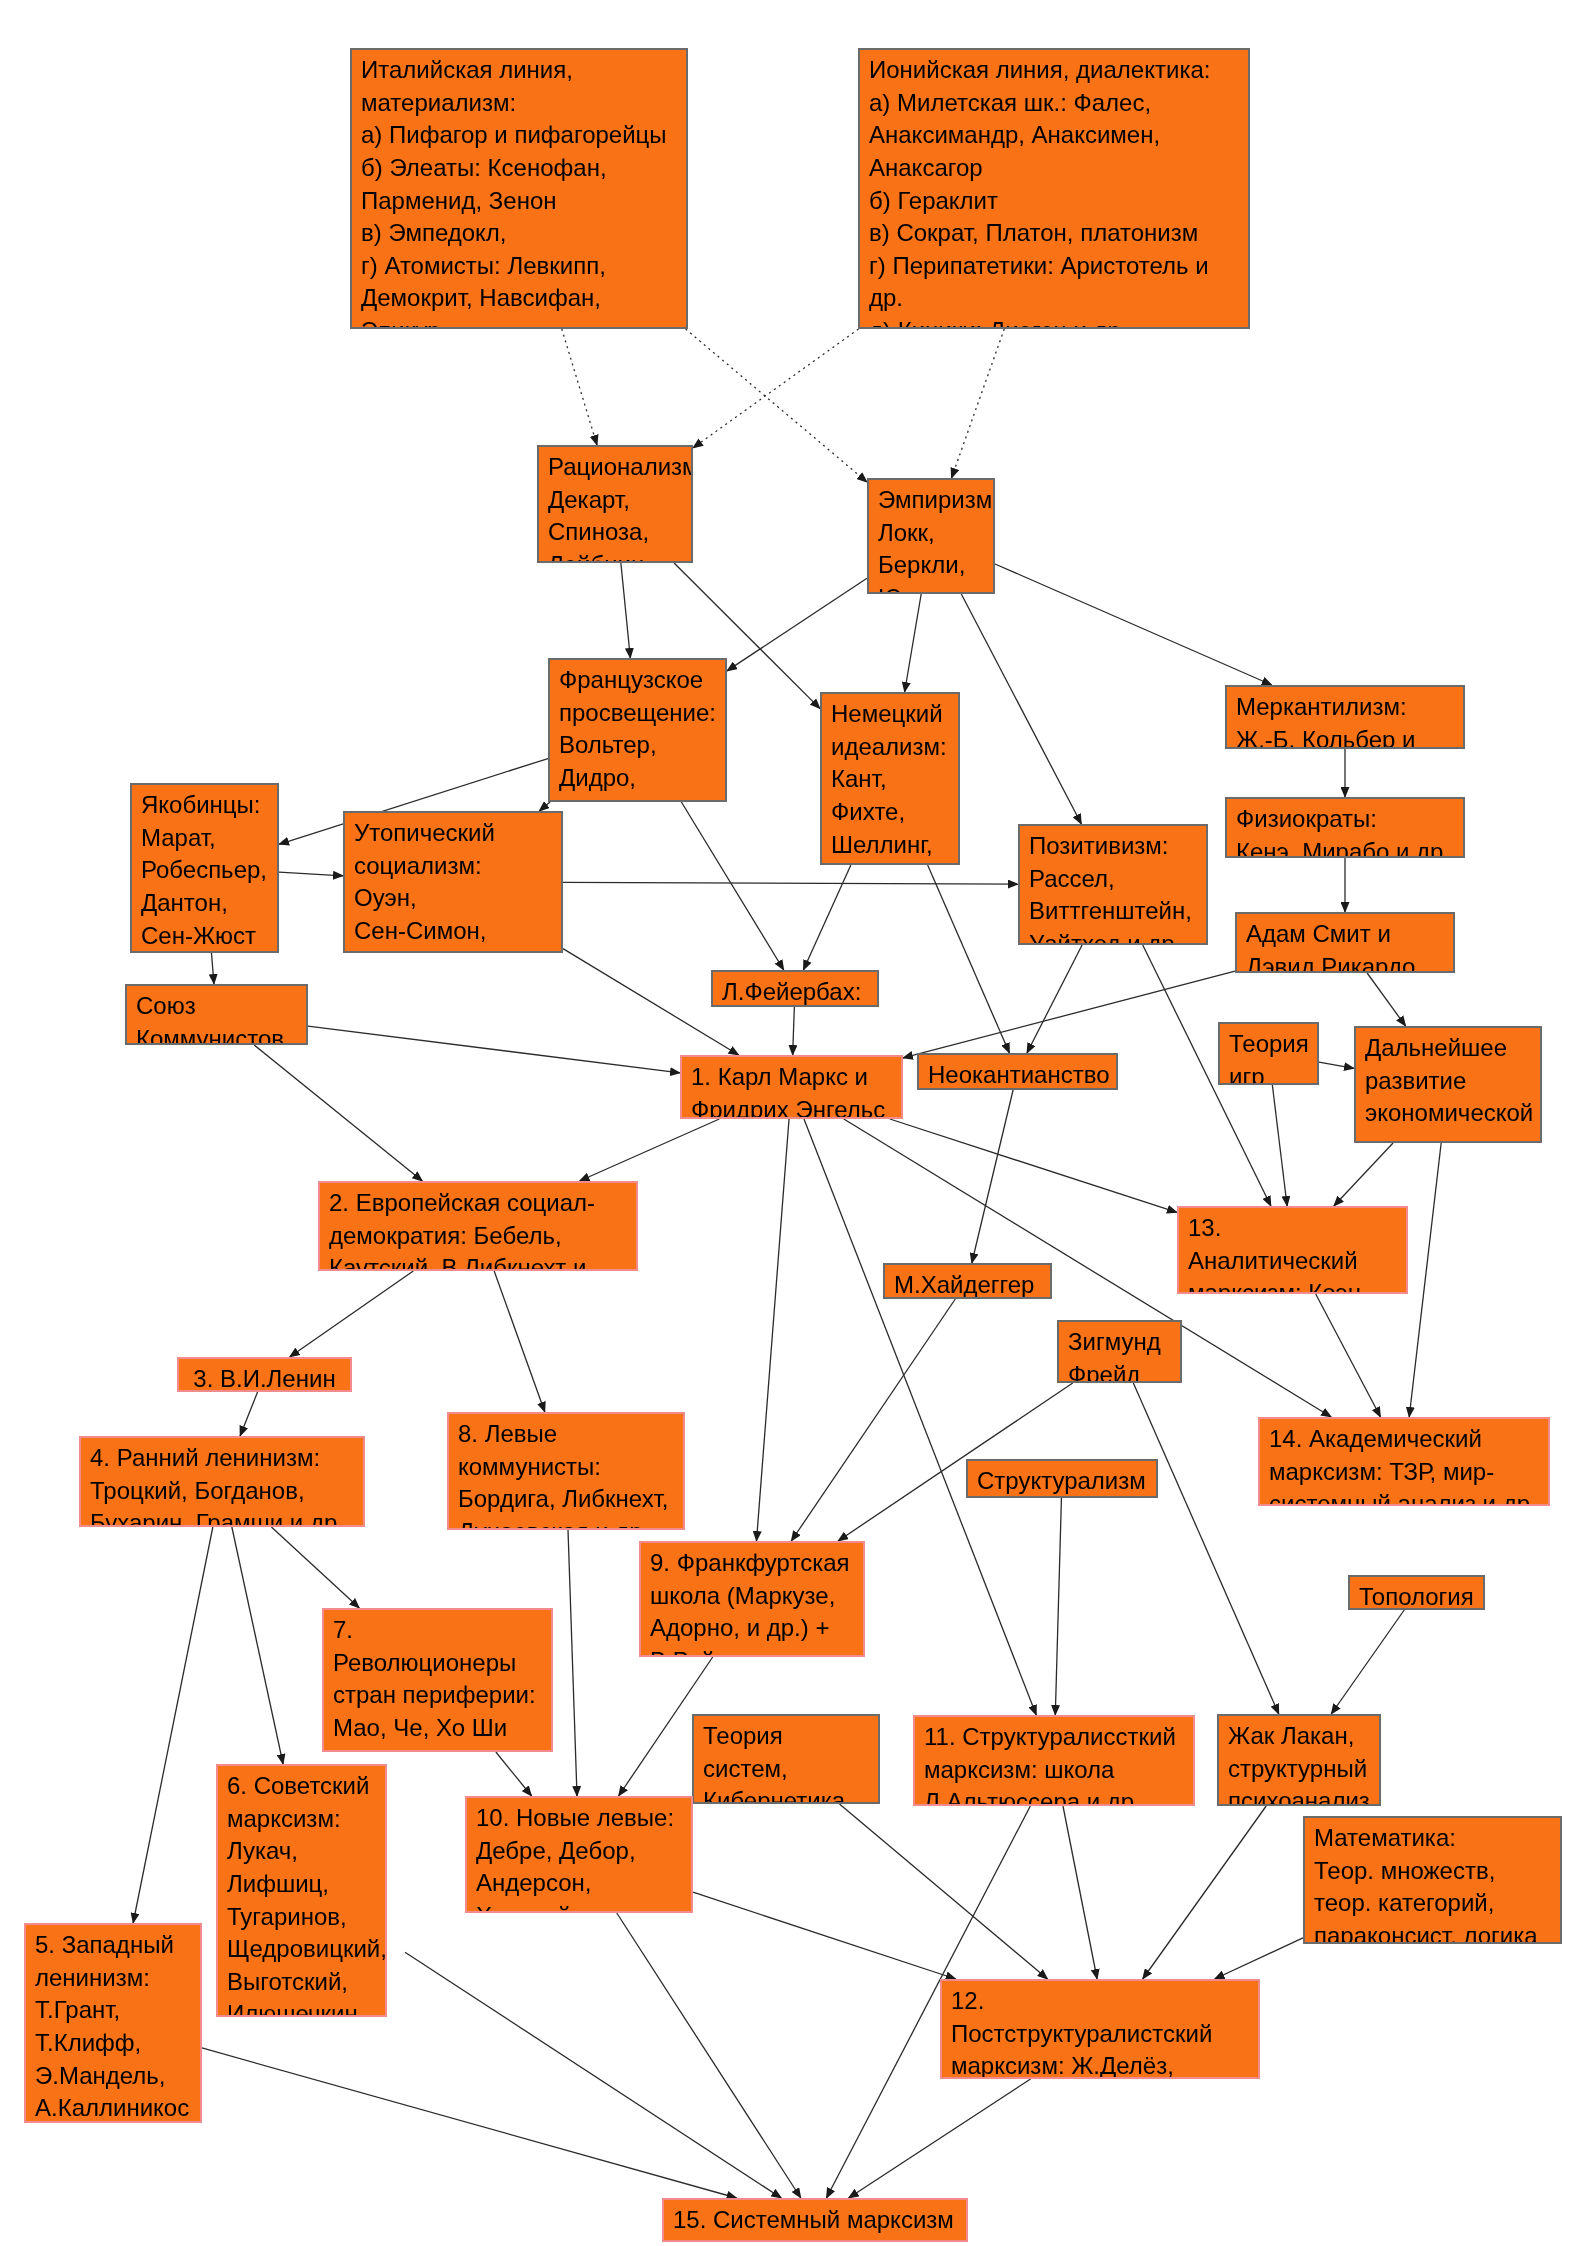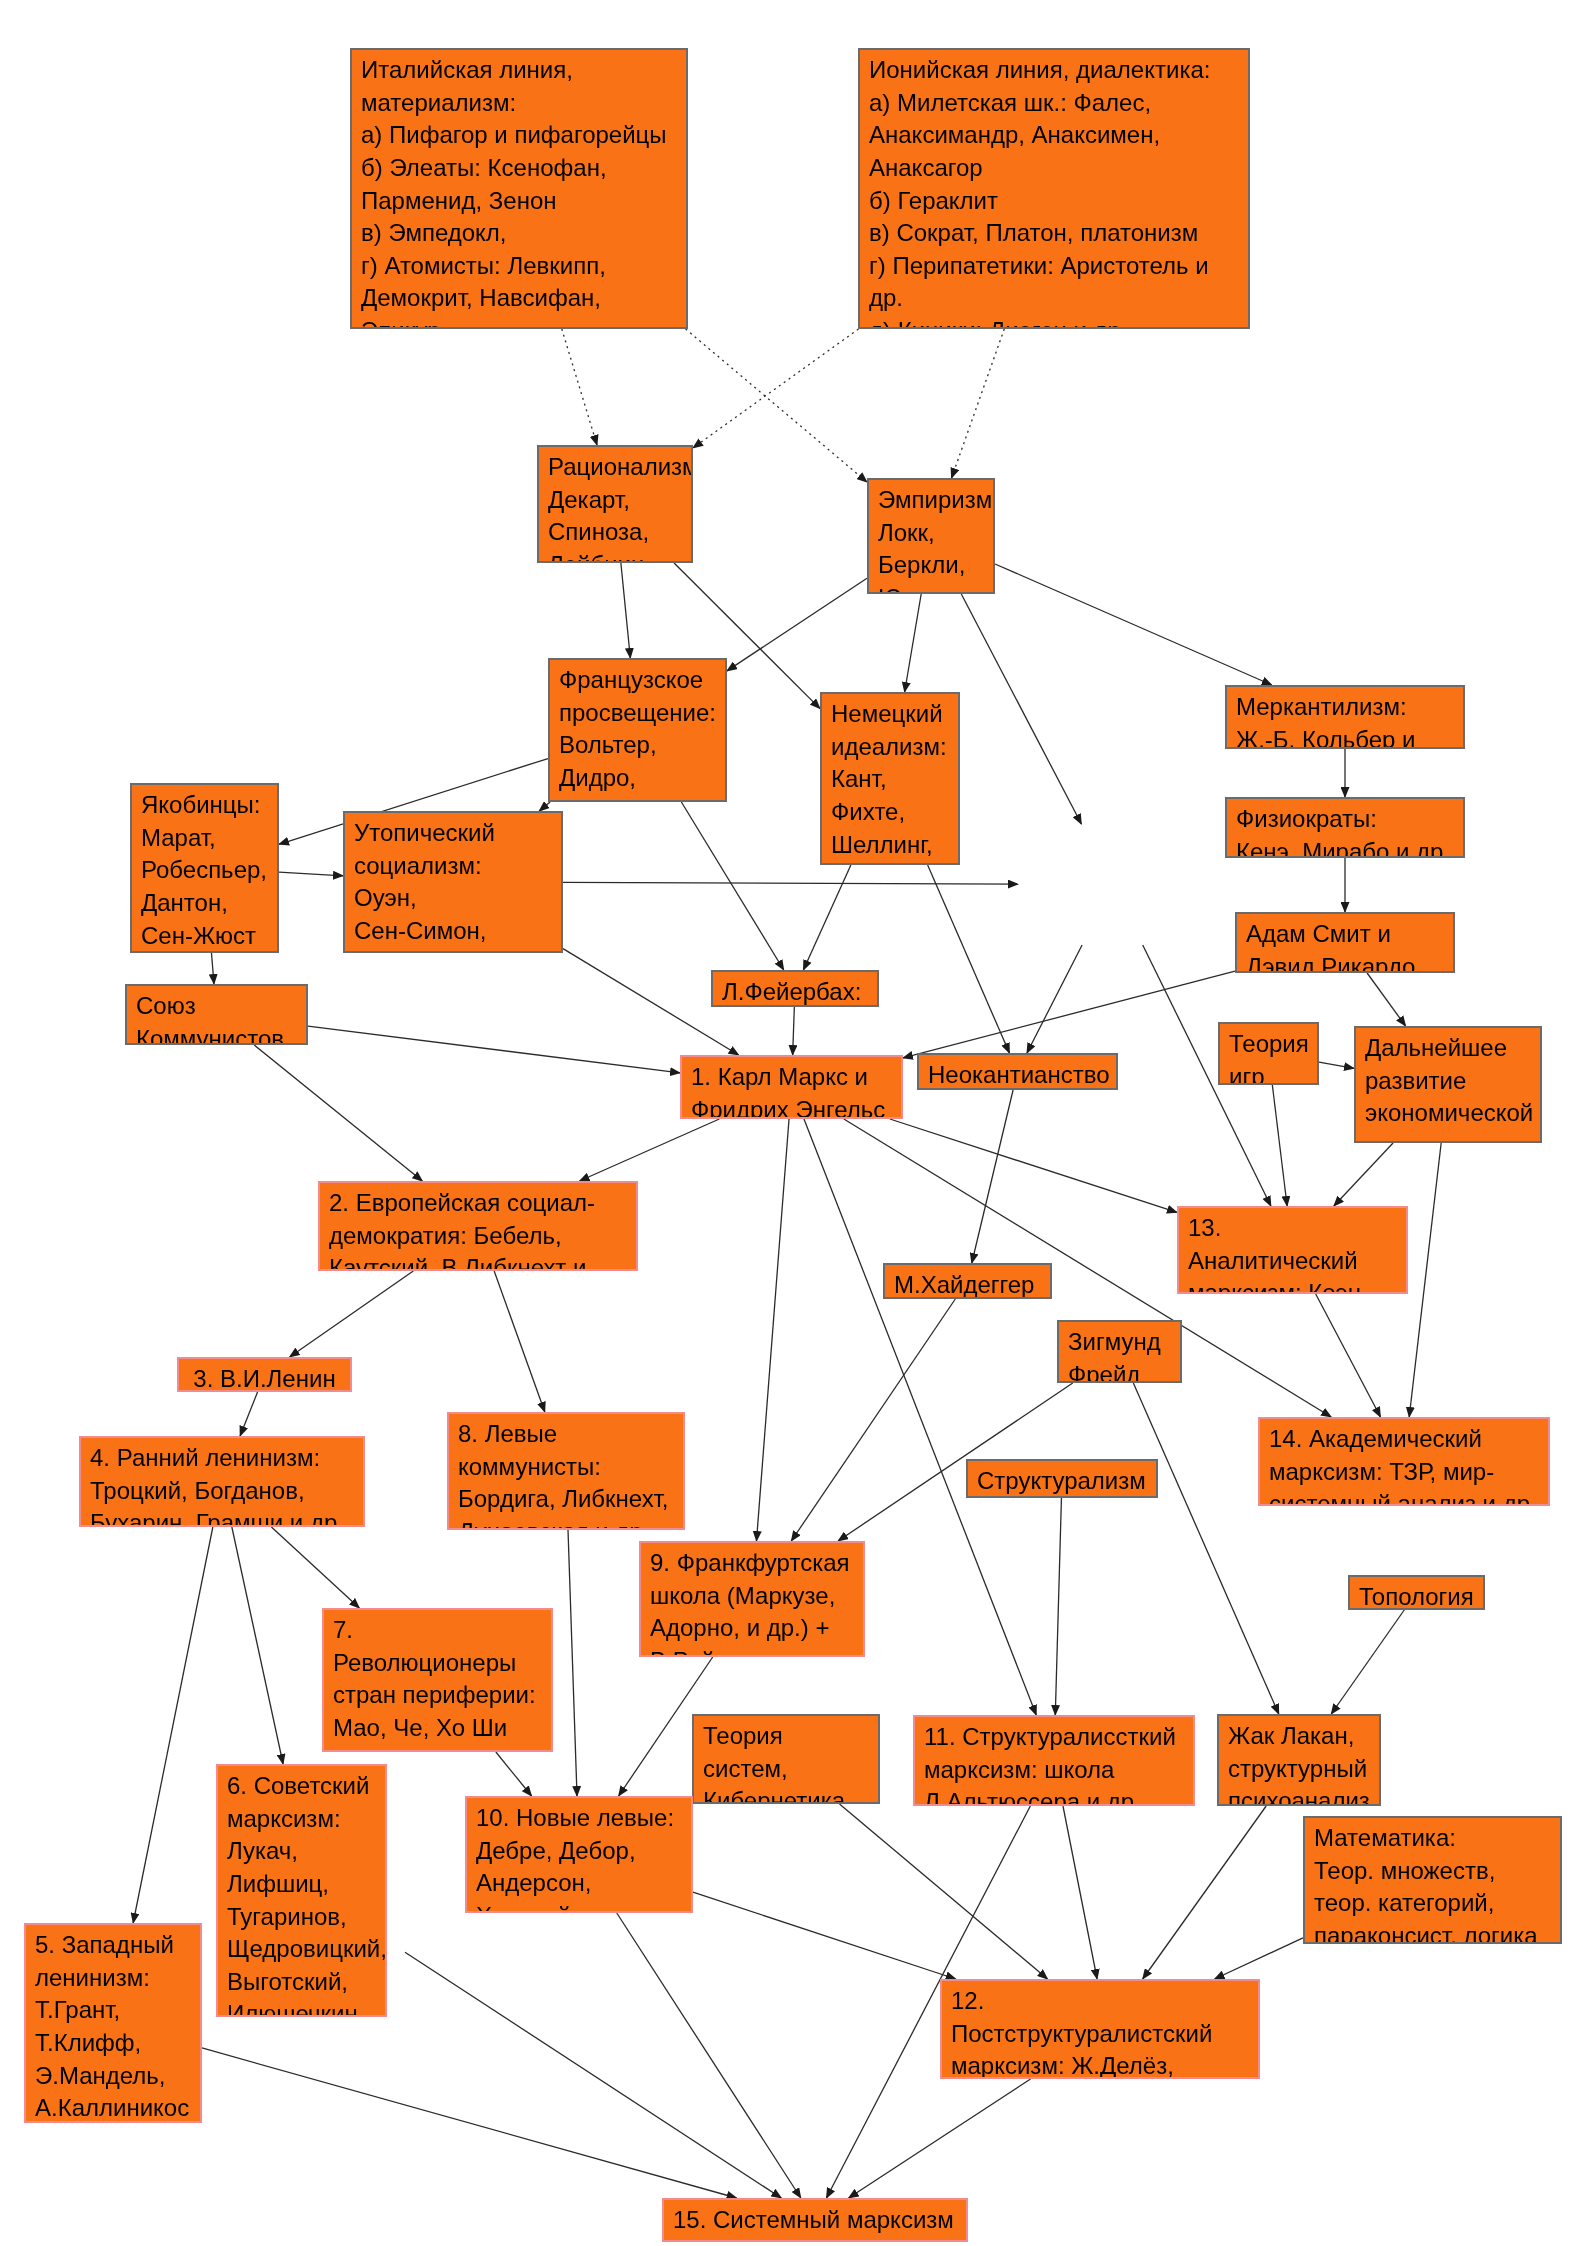--- a/index.html
+++ b/index.html
@@ -148,20 +148,24 @@
 Марат,
 Робеспьер,
 Дантон,
 Сен-Жюст
 и др.</div>
     <div class="node black" style="left: 343px; top: 811px; width: 220px; height: 142px;">Утопический
 социализм:
 Оуэн,
 Сен-Симон,
 Фурье и др.</div>
+    <div class="node black" style="left: 1018px; top: 824px; width: 190px; height: 121px;">Позитивизм:
+Рассел,
+Виттгенштейн,
+Уайтхед и др.</div>
     <div class="node black" style="left: 1235px; top: 912px; width: 220px; height: 61px;">Адам Смит и
 Дэвид Рикардо</div>
     <div class="node black" style="left: 125px; top: 984px; width: 183px; height: 61px;">Союз
 Коммунистов</div>
     <div class="node black" style="left: 711px; top: 970px; width: 168px; height: 37px;">Л.Фейербах:</div>
     <div class="node red" style="left: 680px; top: 1055px; width: 223px; height: 64px;">1. Карл Маркс и
 Фридрих Энгельс</div>
     <div class="node black" style="left: 917px; top: 1053px; width: 201px; height: 37px;">Неокантианство</div>
     <div class="node black" style="left: 1218px; top: 1022px; width: 101px; height: 63px;">Теория
 игр</div>

